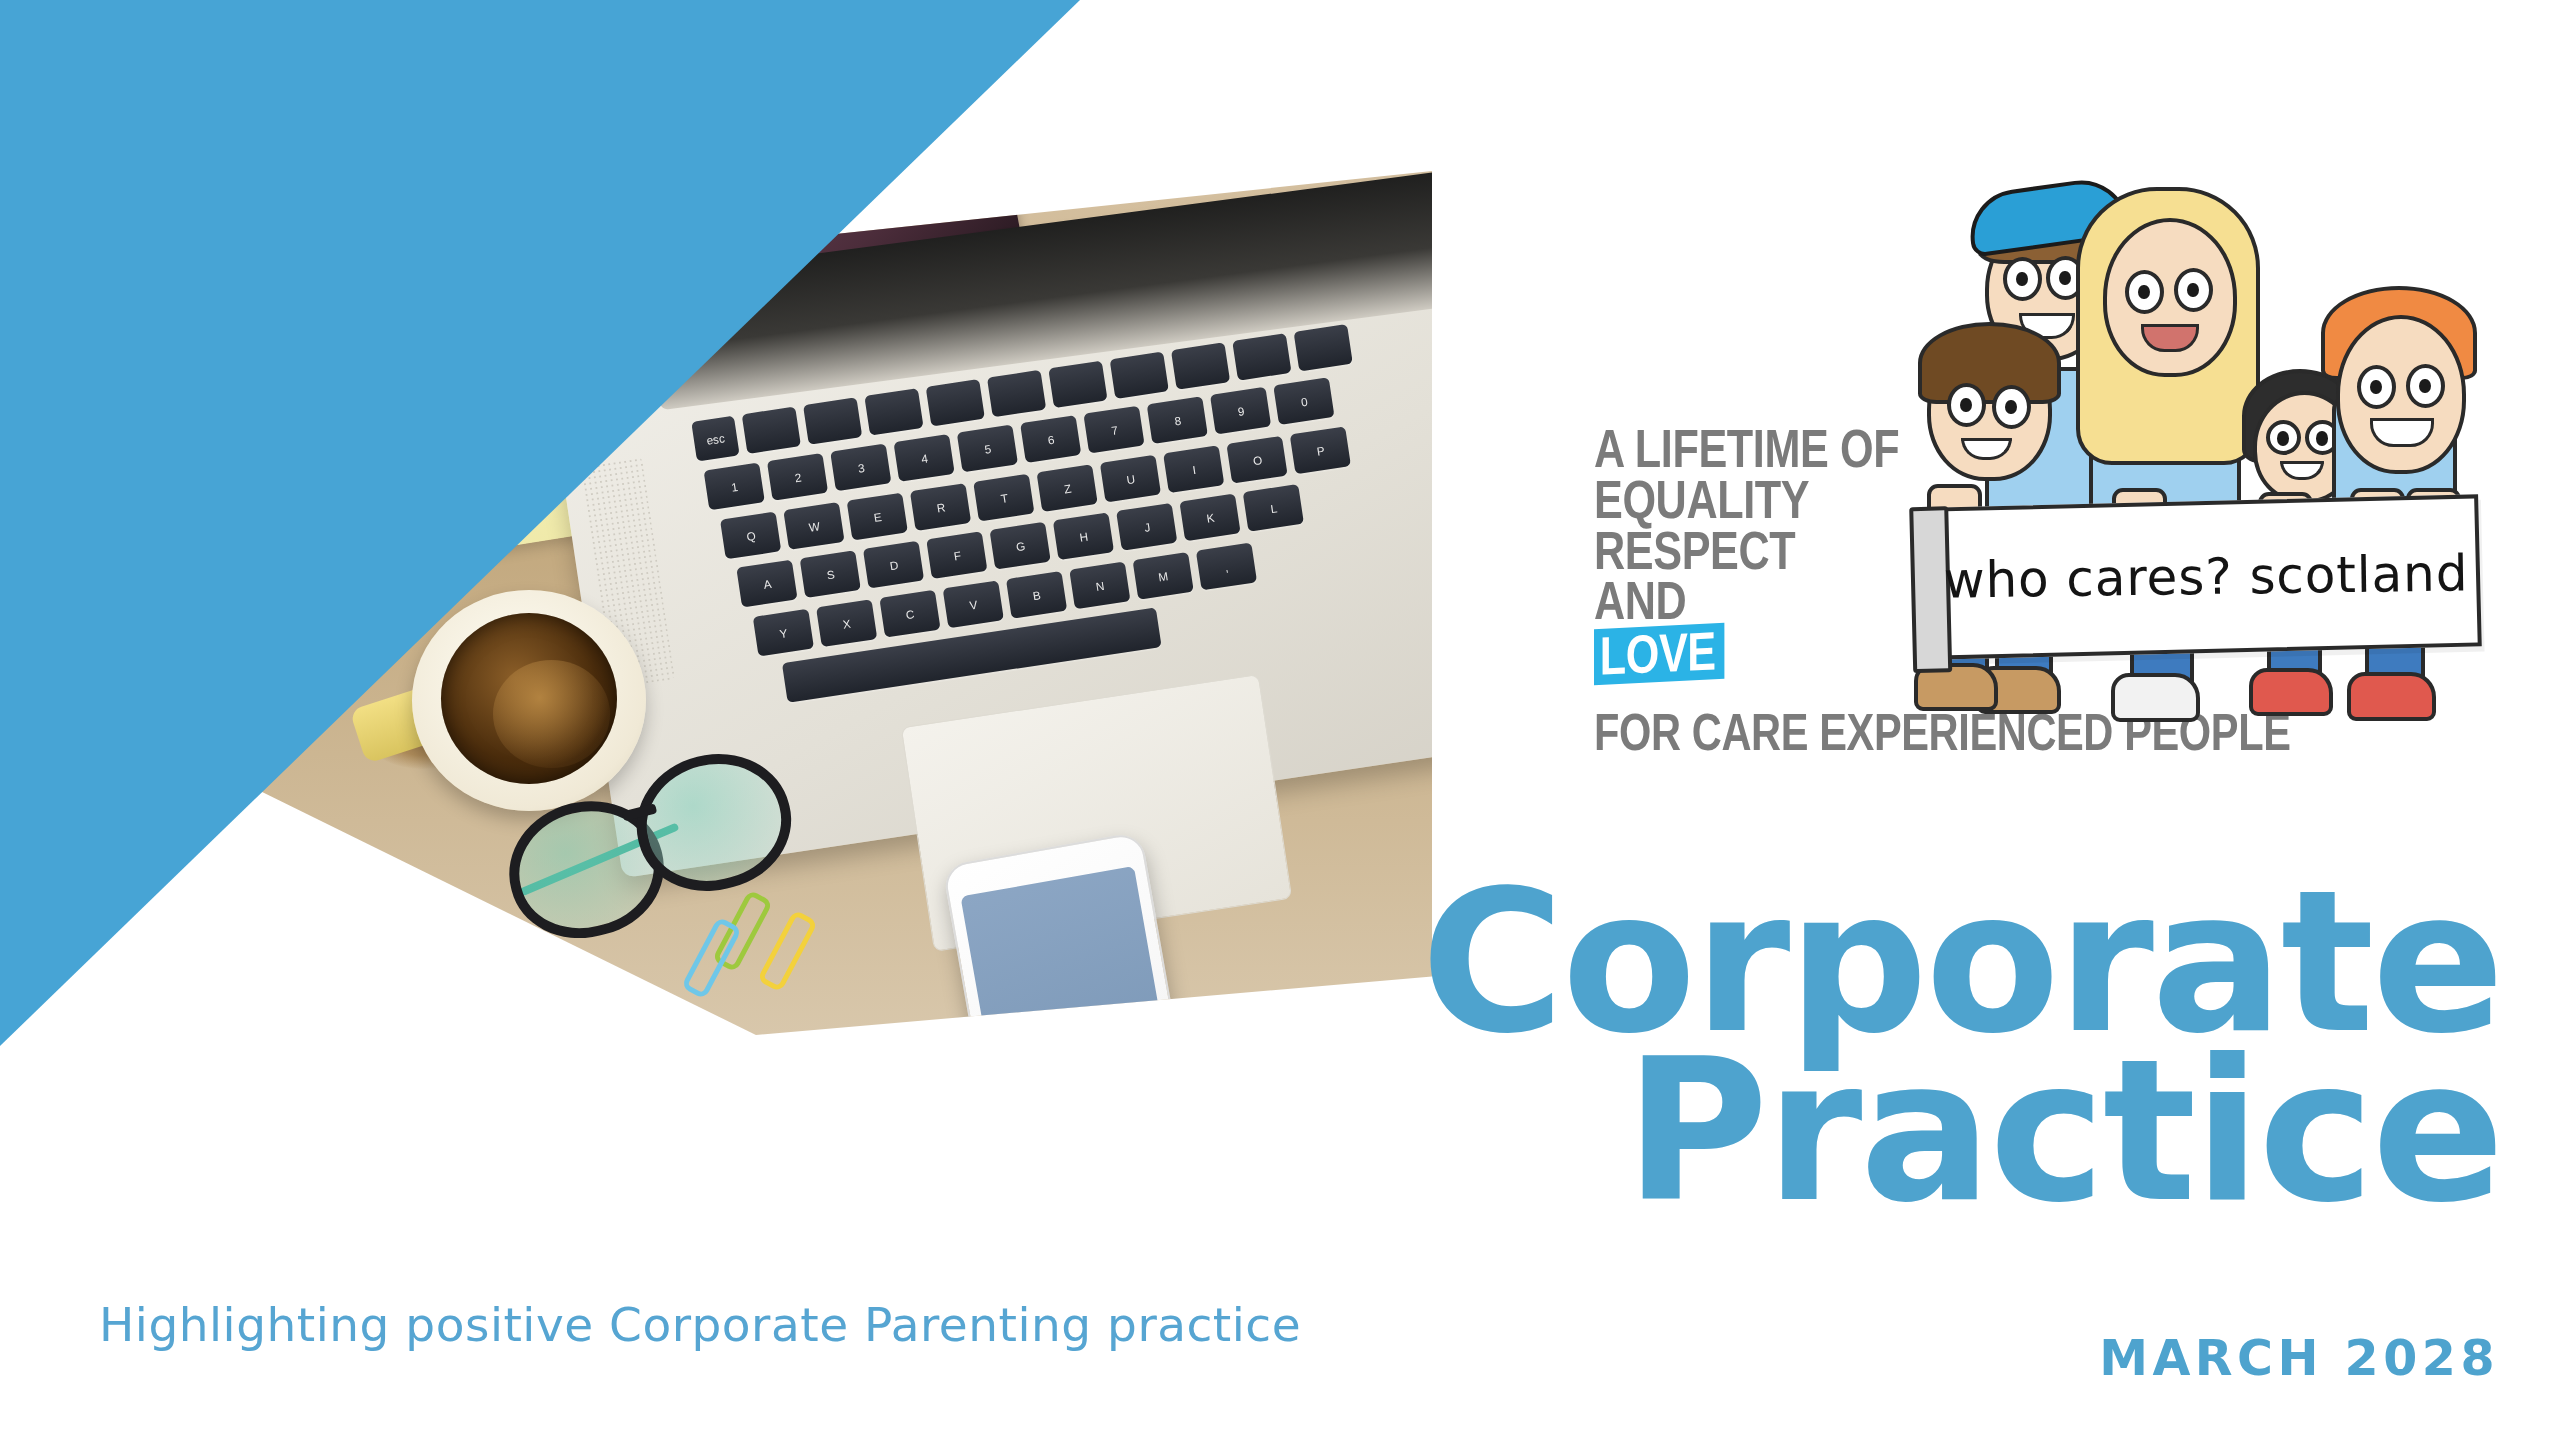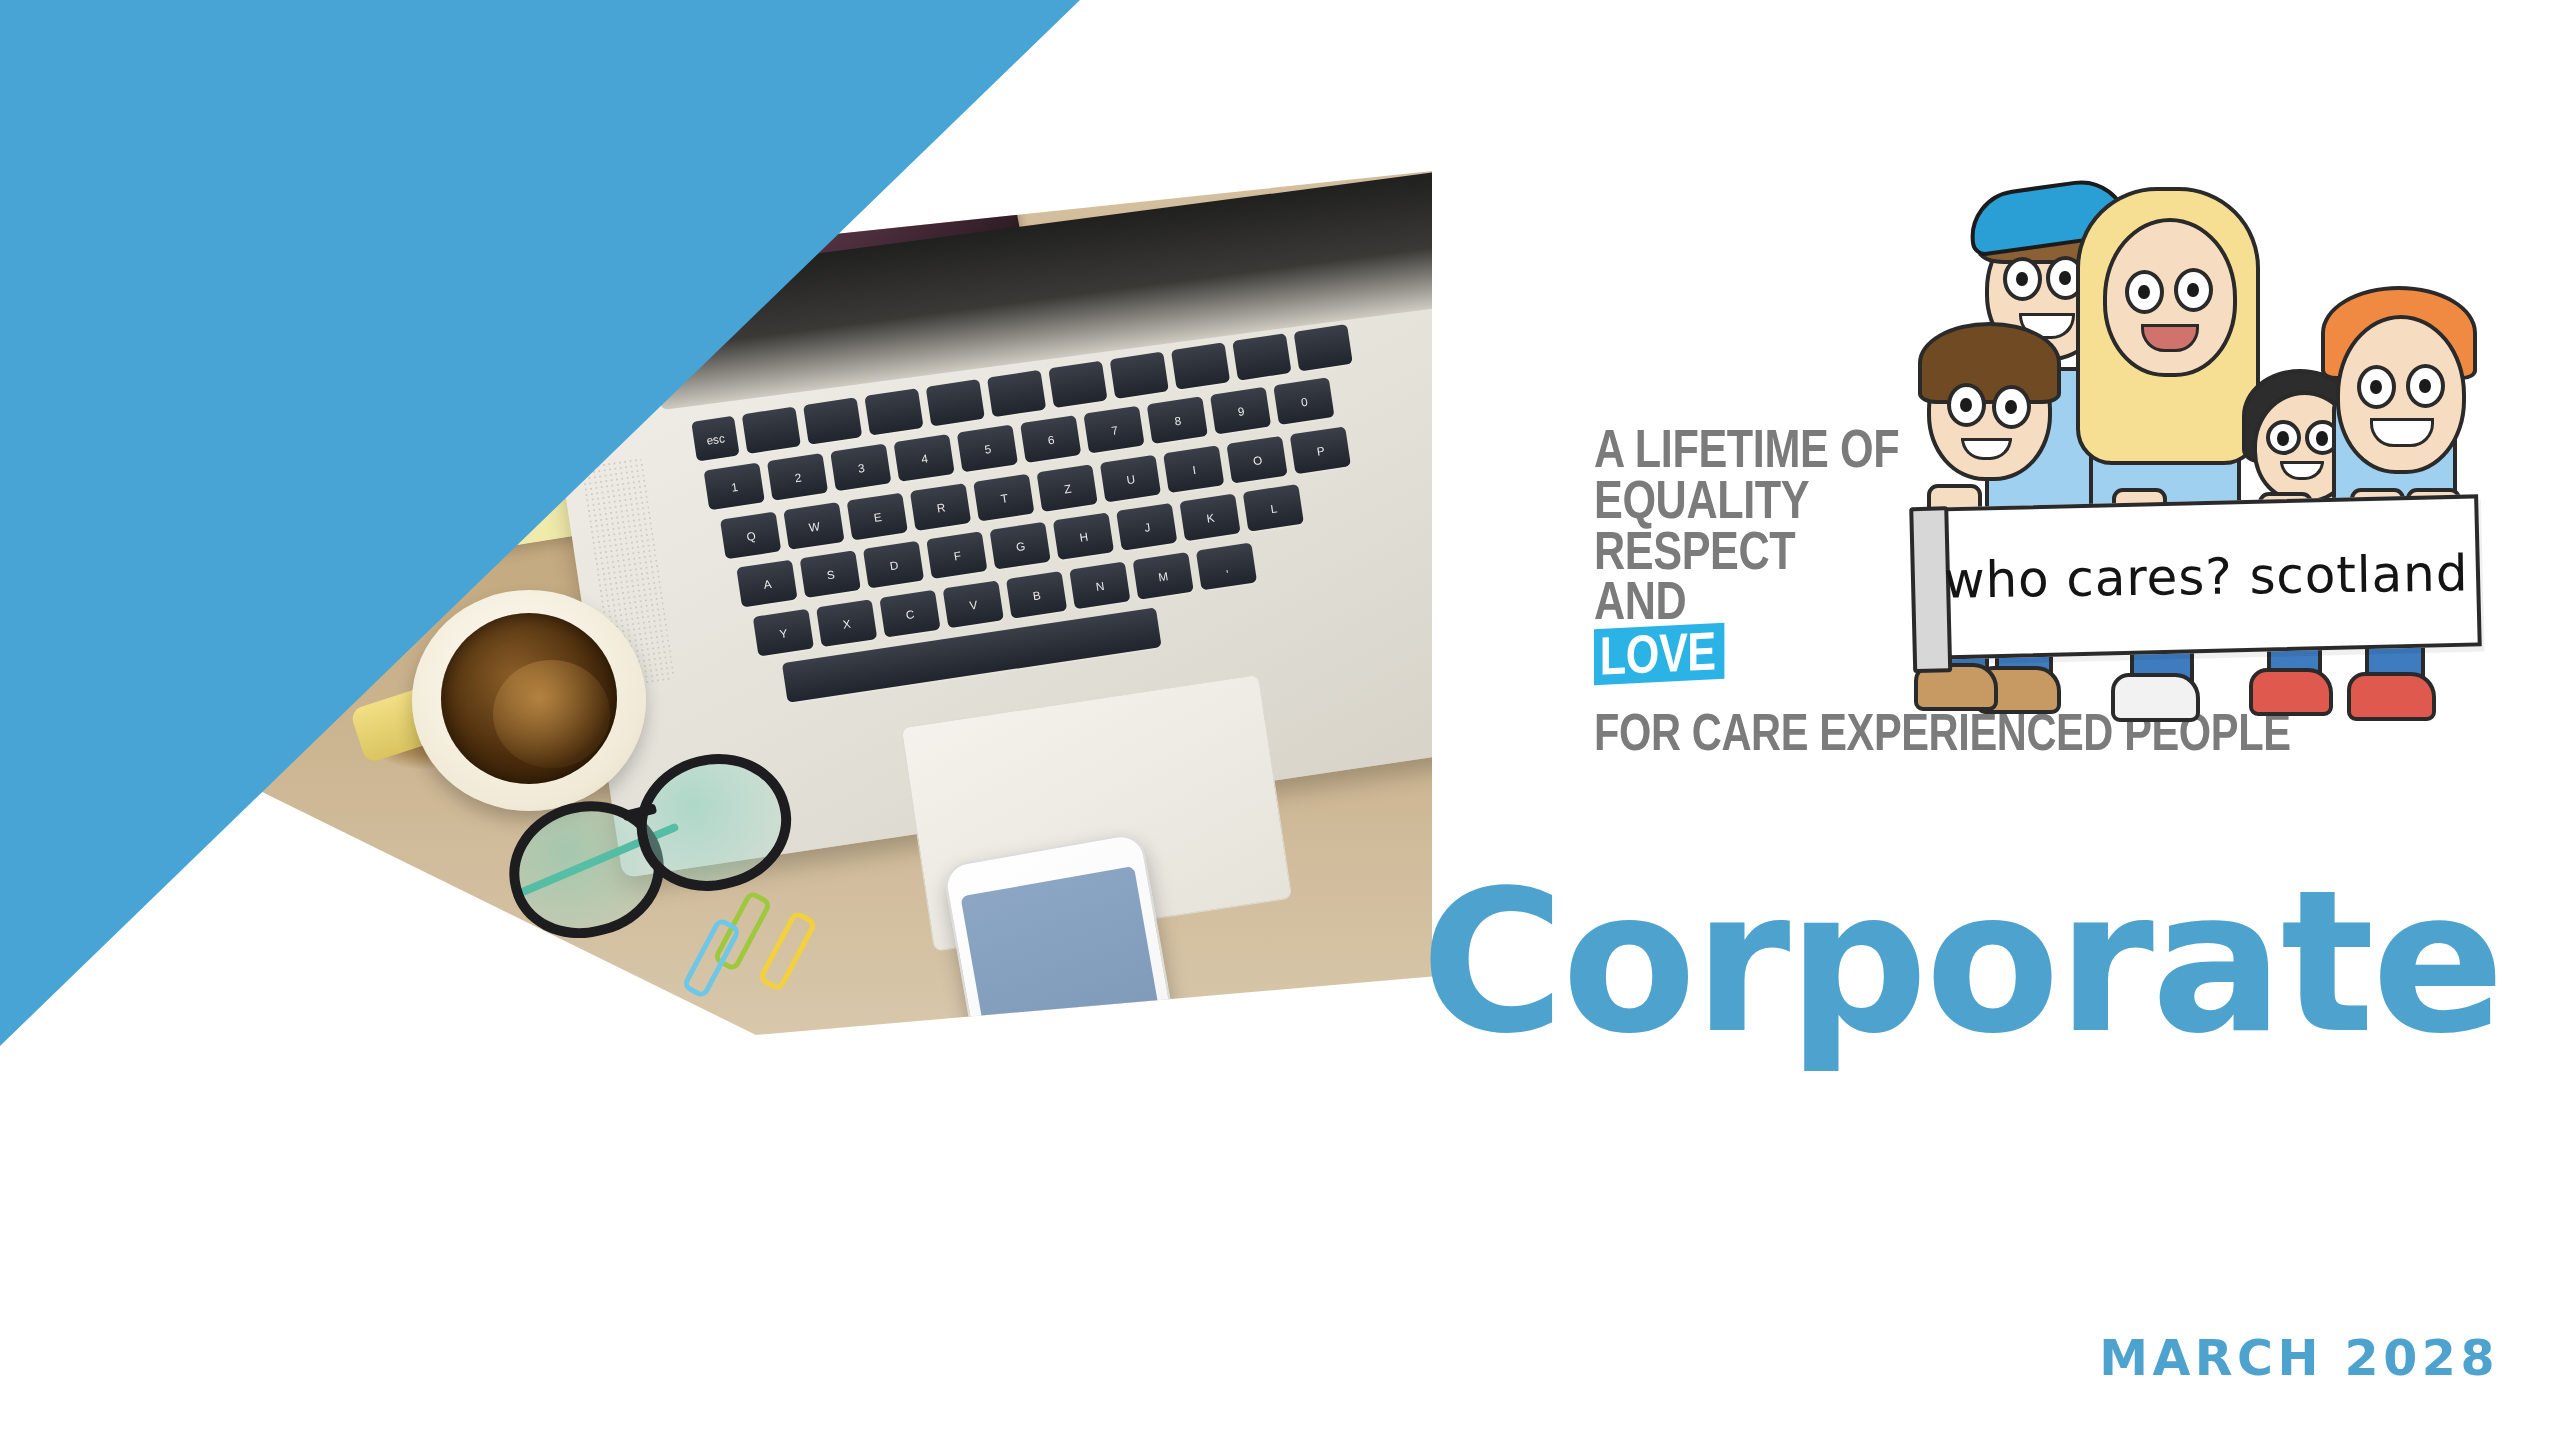--- a/index.html
+++ b/index.html
@@ -377,19 +377,21 @@
 
       <div class="banner">
         <div class="banner-curl"></div>
         <div class="banner-txt">who cares? scotland</div>
       </div>
     </div>
   </div>
 
   <div class="title">
     <span class="l1">Corporate</span>
+    <span class="l2">Practice</span>
   </div>
 
   <div class="date">MARCH 2028</div>
 
+  <div class="subtitle">Highlighting positive Corporate Parenting practice</div>
 
 </div>
 
 
 </body></html>

